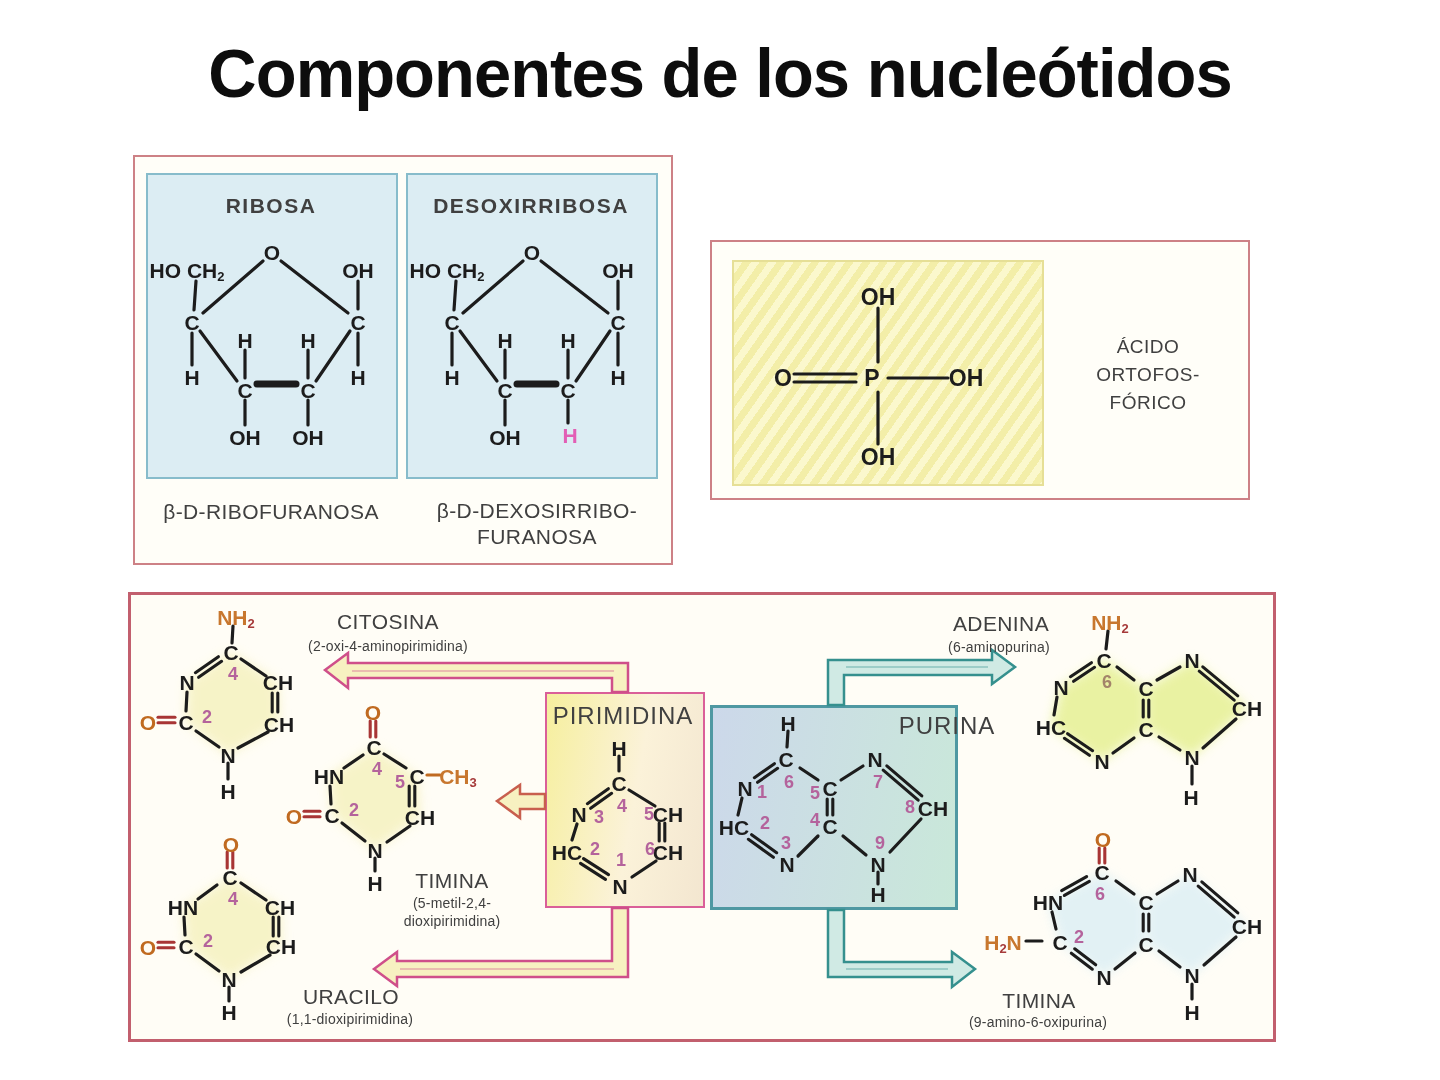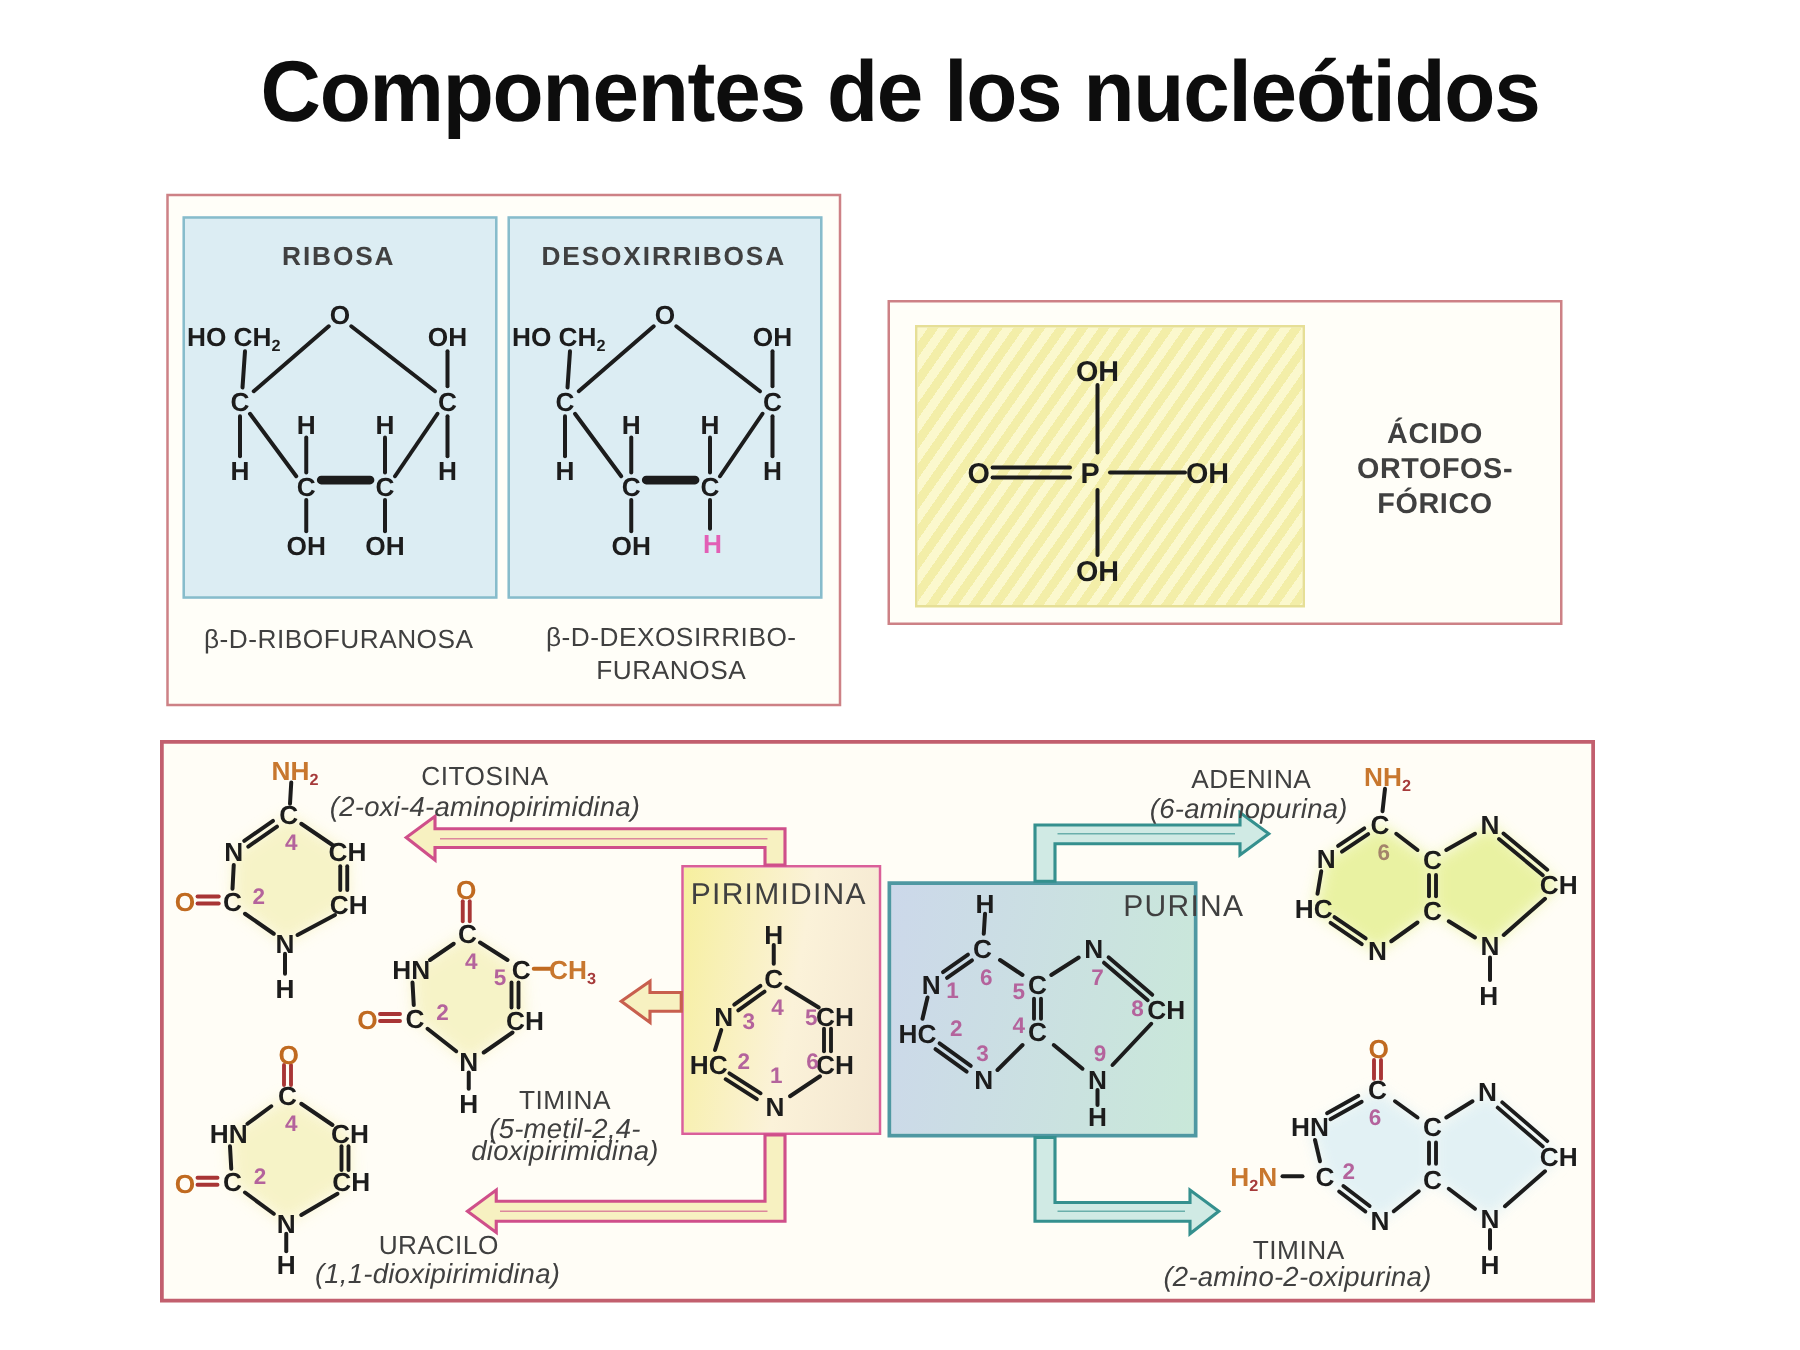--- a/index.html
+++ b/index.html
@@ -17,24 +17,24 @@
   .phos-inner{position:absolute;left:20px;top:18px;width:312px;height:226px;box-sizing:border-box;
         border:2px solid #e6df96;
         background:repeating-linear-gradient(125deg,#fbf8cd 0 7px,#f3eea8 7px 14px);}
   .bases-outer{left:128px;top:592px;width:1148px;height:450px;border:3px solid #c25f6e;background:#fffdf6;}
   .pirimidina-box{left:545px;top:692px;width:160px;height:216px;border:2.5px solid #da5f99;
         background:linear-gradient(100deg,#f6ef9e,#fbf2d9 55%,#f3e6d0);}
   .purina-box{left:710px;top:705px;width:248px;height:205px;border:3px solid #4f98a2;
         background:linear-gradient(100deg,#ccd8ea,#c9e8d9);}
   .lbl{position:absolute;transform:translate(-50%,-50%);white-space:nowrap;color:#404040;z-index:4;
         font-size:21px;letter-spacing:.4px;}
-  .lbl.small{font-size:22px;letter-spacing:.2px;font-style:italic;}
+  .lbl.small{font-size:14px;letter-spacing:.2px;}
   .lbl.boxtitle{font-weight:700;letter-spacing:1.5px;font-size:21px;}
   .lbl.bigtitle{font-size:24px;letter-spacing:1px;}
-  .lbl.phos{font-weight:700;font-size:23px;letter-spacing:.5px;}
+  .lbl.phos{font-weight:400;font-size:19px;letter-spacing:.5px;}
   svg.structures{position:absolute;left:0;top:0;z-index:3;pointer-events:none;}
   .arrow-pyr{fill:#f7f1c1;stroke:#cf4f8a;stroke-width:2.5;}
   .arrow-tim{fill:#f7f1c1;stroke:#c85f4e;stroke-width:2.5;}
   .arrow-pur{fill:#d0eae4;stroke:#35908e;stroke-width:2.5;}
   .mid-pyr{stroke:#cf4f8a;stroke-width:1.2;opacity:.65;}
   .mid-pur{stroke:#35908e;stroke-width:1.2;opacity:.65;}
 </style>
 </head>
 <body>
 
@@ -73,21 +73,21 @@
   <div class="lbl small" style="left:452px;top:903px;">(5-metil-2,4-</div>
   <div class="lbl small" style="left:452px;top:921px;">dioxipirimidina)</div>
 
   <div class="lbl" style="left:351px;top:997px;">URACILO</div>
   <div class="lbl small" style="left:350px;top:1019px;">(1,1-dioxipirimidina)</div>
 
   <div class="lbl" style="left:1001px;top:624px;">ADENINA</div>
   <div class="lbl small" style="left:999px;top:647px;">(6-aminopurina)</div>
 
   <div class="lbl" style="left:1039px;top:1001px;">TIMINA</div>
-  <div class="lbl small" style="left:1038px;top:1022px;">(2-amino-2-oxipurina)</div>
+  <div class="lbl small" style="left:1038px;top:1022px;">(9-amino-6-oxipurina)</div>
 
   <svg class="structures" width="1440" height="1080" viewBox="0 0 1440 1080">
     <defs>
       <filter id="soft" x="-60%" y="-60%" width="220%" height="220%">
         <feGaussianBlur stdDeviation="6"></feGaussianBlur>
       </filter>
     </defs>
     <g>
       <path class="arrow-pyr" d="M628 692 L628 663 L348 663 L348 653 L325 670 L348 688 L348 678 L612 678 L612 692 Z"></path>
       <line class="mid-pyr" x1="352" y1="671" x2="614" y2="671"></line>

